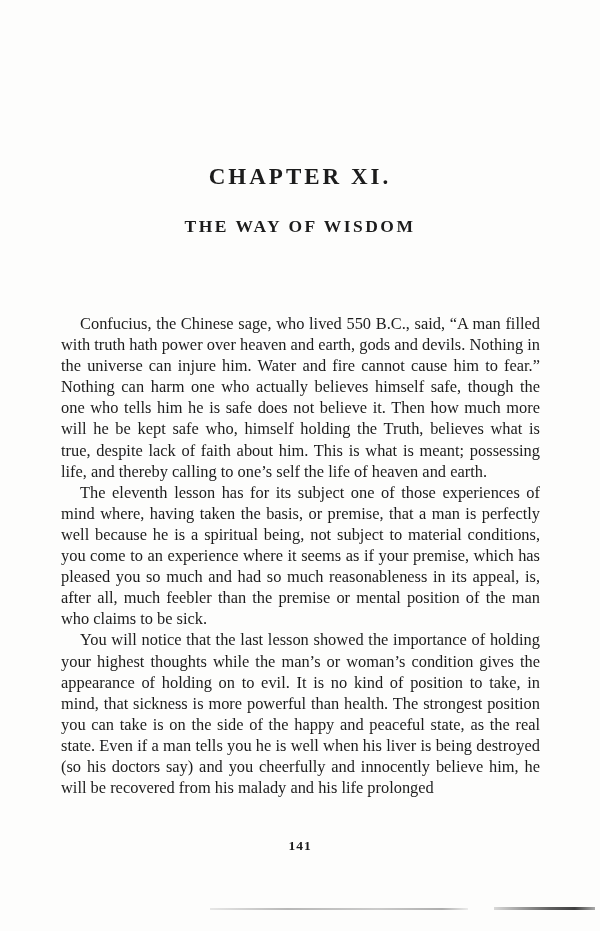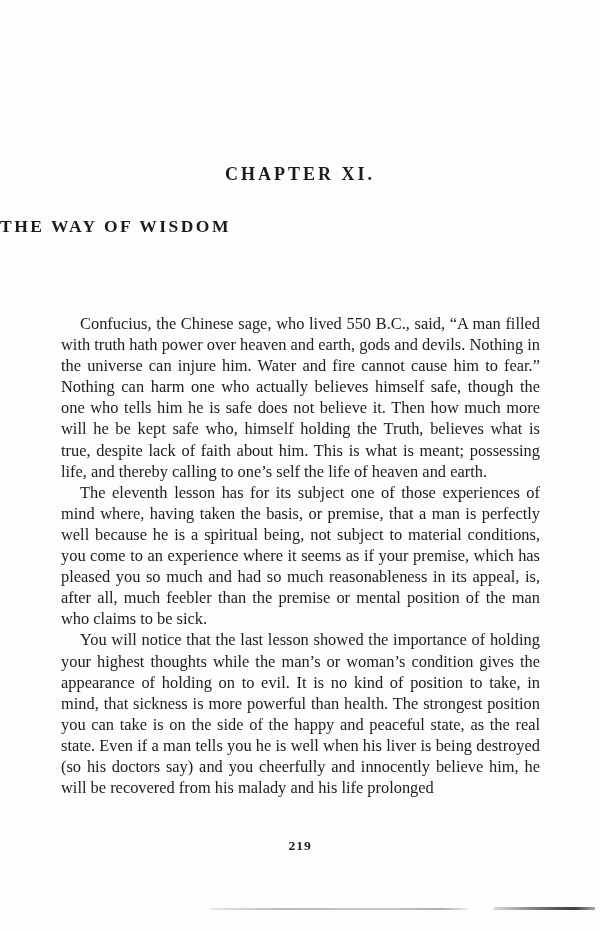--- a/index.html
+++ b/index.html
@@ -18,29 +18,30 @@
   .page {
     position: absolute;
     inset: 0;
   }
   .chapter-heading {
     position: absolute;
     top: 164px;
     left: 0;
     width: 100%;
     text-align: center;
-    font-size: 18px;
+    font-size: 23px;
     font-weight: 600;
     letter-spacing: 3px;
   }
   .chapter-title {
     position: absolute;
     top: 216px;
     left: 0;
     width: 100%;
+    text-align: center;
     font-size: 17.5px;
     font-weight: 600;
     letter-spacing: 2.5px;
   }
   .body-text {
     position: absolute;
     top: 265px;
     left: 61px;
     width: 479px;
     font-size: 16.4px;
@@ -97,19 +98,19 @@
   <div class="chapter-heading">CHAPTER XI.</div>
 
   <div class="chapter-title">THE WAY OF WISDOM</div>
 
   <div class="body-text">
     <p>Confucius, the Chinese sage, who lived 550 B.C., said, “A man filled with truth hath power over heaven and earth, gods and devils. Nothing in the universe can injure him. Water and fire cannot cause him to fear.” Nothing can harm one who actually believes himself safe, though the one who tells him he is safe does not believe it. Then how much more will he be kept safe who, himself holding the Truth, believes what is true, despite lack of faith about him. This is what is meant; possessing life, and thereby calling to one’s self the life of heaven and earth.</p>
     <p>The eleventh lesson has for its subject one of those experiences of mind where, having taken the basis, or premise, that a man is perfectly well because he is a spiritual being, not subject to material conditions, you come to an experience where it seems as if your premise, which has pleased you so much and had so much reasonableness in its appeal, is, after all, much feebler than the premise or mental position of the man who claims to be sick.</p>
     <p>You will notice that the last lesson showed the importance of holding your highest thoughts while the man’s or woman’s condition gives the appearance of holding on to evil. It is no kind of position to take, in mind, that sickness is more powerful than health. The strongest position you can take is on the side of the happy and peaceful state, as the real state. Even if a man tells you he is well when his liver is being destroyed (so his doctors say) and you cheerfully and innocently believe him, he will be recovered from his malady and his life prolonged</p>
   </div>
 
-  <div class="page-number">219</div>
+  <div class="page-number">141</div>
 
   <div class="edge-line-light"></div>
 
   <div class="edge-line-dark"></div>
 
 </div>
 
 </body></html>

